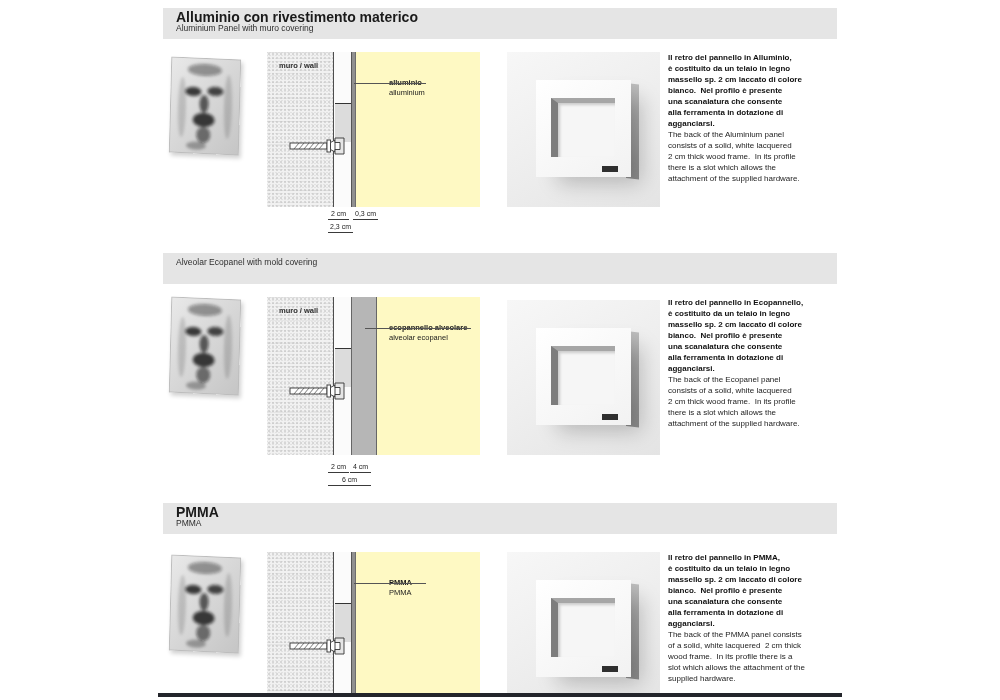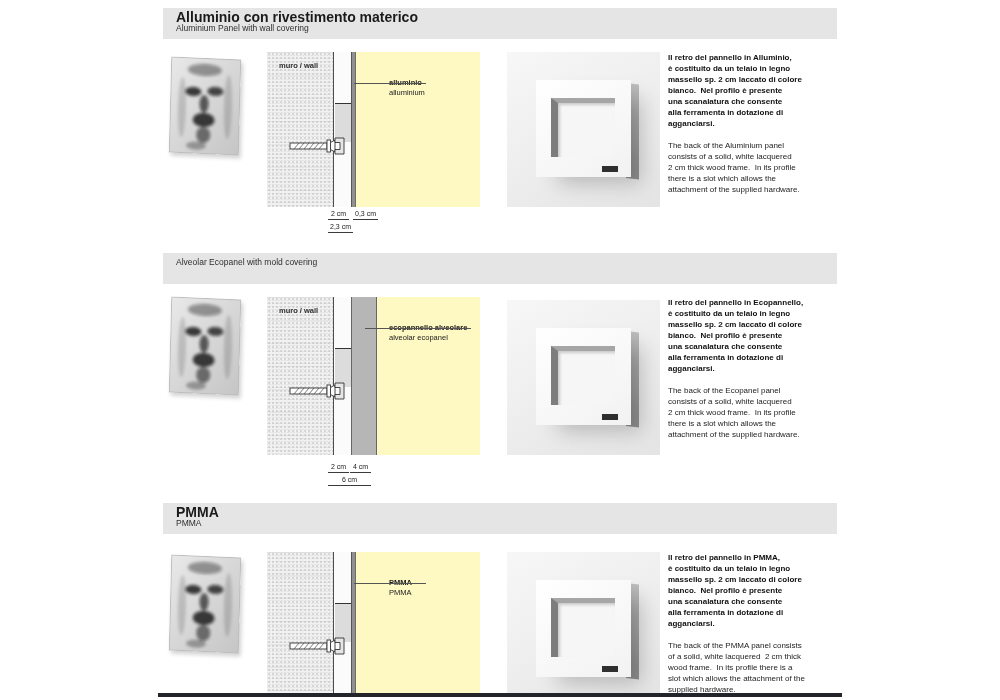--- a/index.html
+++ b/index.html
@@ -104,21 +104,21 @@
     box-shadow:inset 2px 2px 3px rgba(0,0,0,0.18);
   }
   .chip { position:absolute; left:66px; top:86px; width:16px; height:6px; background:#2f2f2f; }
 
   
   .text-col { position:absolute; left:508px; width:172px; font-size:8px; line-height:11px; color:#101010; }
   .s1 .text-col { top:52px; }
   .s2 .text-col { top:297px; }
   .s3 .text-col { top:552px; }
   .desc-it { white-space:pre; font-weight:bold; }
-  .desc-en { white-space:pre; margin-top:11px; color:#1c1c1c; }
+  .desc-en { white-space:pre; color:#1c1c1c; }
 
   
   .bottom-bar  { position:absolute; left:-2px; top:693px; width:684px; height:4px; background:#23252b; z-index:6; }
   .bottom-mask { position:absolute; left:-2px; top:697px; width:684px; height:3px; background:#ffffff; z-index:6; }
 </style>
 </head>
 <body>
 
 <svg width="0" height="0" style="position:absolute" aria-hidden="true">
   <defs>
@@ -130,21 +130,21 @@
       <feGaussianBlur stdDeviation="1.4"></feGaussianBlur>
     </filter>
   </defs>
 </svg>
 
 <div class="page">
 
   <section class="sec s1">
     <header class="section-header">
       <span class="hdr-it">Alluminio con rivestimento materico</span>
-      <span class="hdr-en">Aluminium Panel with wall covering</span>
+      <span class="hdr-en">Aluminium Panel with muro covering</span>
     </header>
 
     <div class="artwork">
       <svg viewBox="0 0 70 96">
         <rect width="70" height="96" fill="url(#artBg)"></rect>
         <g filter="url(#smudge)" fill="#111">
           <ellipse cx="34" cy="12" rx="17" ry="6" opacity="0.4"></ellipse>
           <ellipse cx="23" cy="34" rx="8" ry="4.5" opacity="0.8"></ellipse>
           <ellipse cx="45" cy="33" rx="8" ry="4.5" opacity="0.75"></ellipse>
           <ellipse cx="34" cy="46" rx="4.5" ry="9" opacity="0.65"></ellipse>

